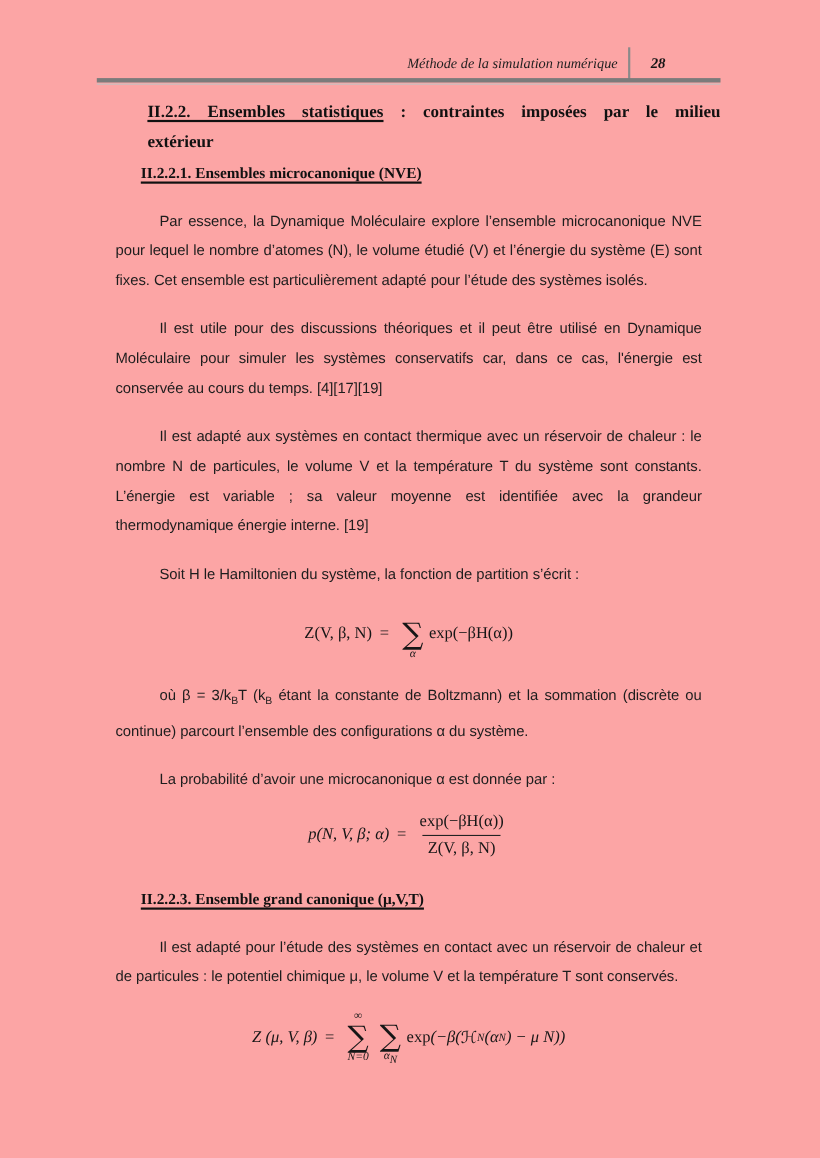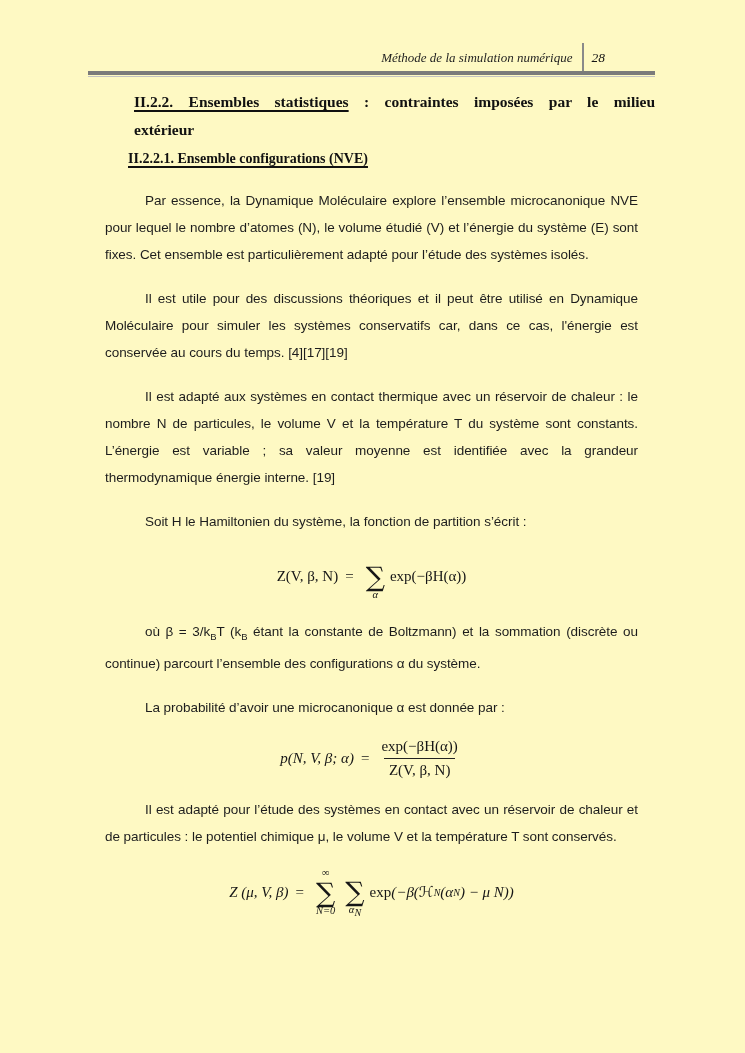--- a/index.html
+++ b/index.html
@@ -1,22 +1,22 @@
 <!DOCTYPE html>
 <html lang="fr"><head>
 <meta charset="utf-8">
 <style>
   html,body { margin:0; padding:0; background:#ffffff; }
-  .page { position:relative; width:745px; height:1053px; background:#fef9c3; overflow:hidden; color:#1d1d1d; }
+  .page { position:relative; width:745px; height:1053px; background:#fca5a5; overflow:hidden; color:#1d1d1d; }
 
   
   .header { position:absolute; top:43px; right:140px; height:29px; display:flex; align-items:stretch; }
   .running-title { align-self:center; font-family:"Liberation Serif",serif; font-style:italic; font-size:13px; color:#1f1f1f; padding-right:9px; white-space:nowrap; }
   .header-divider { width:2px; background:#8a8a8a; }
-  .page-number { align-self:center; font-family:"Liberation Serif",serif; font-style:italic; font-weight:normal; font-size:13.5px; padding-left:8px; color:#141414; }
+  .page-number { align-self:center; font-family:"Liberation Serif",serif; font-style:italic; font-weight:bold; font-size:13.5px; padding-left:19px; color:#141414; }
 
   .header-rule { position:absolute; left:88px; right:90px; top:71px; }
   .rule-thick { height:4px; background:#7b7b7b; }
   .rule-thin  { height:1px; background:#c2c2c2; margin-top:1px; }
 
   .content { position:absolute; left:88px; top:76px; width:567px; }
 
   .doc-title { margin:12px 0 2px 46px; font-family:"Liberation Serif",serif; font-weight:bold; font-size:15.5px; line-height:28px; color:#111; }
   .title-line1 { text-align:justify; text-align-last:justify; }
   .u { text-decoration:underline; text-decoration-thickness:1.5px; text-underline-offset:3px; }
@@ -60,21 +60,21 @@
     <div class="rule-thin"></div>
   </div>
 
   <div class="content">
 
     <div class="doc-title">
       <div class="title-line1"><span class="u">II.2.2. Ensembles statistiques</span><span> : contraintes imposées par le milieu</span></div>
       <div class="title-line2">extérieur</div>
     </div>
 
-    <h3 class="subheading">II.2.2.1. Ensemble configurations (NVE)</h3>
+    <h3 class="subheading">II.2.2.1. Ensembles microcanonique (NVE)</h3>
     <p class="body">Par essence, la Dynamique Moléculaire explore l’ensemble microcanonique NVE pour lequel le nombre d’atomes (N), le volume étudié (V) et l’énergie du système (E) sont fixes. Cet ensemble est particulièrement adapté pour l’étude des systèmes isolés.</p>
     <p class="body">Il est utile pour des discussions théoriques et il peut être utilisé en Dynamique Moléculaire pour simuler les systèmes conservatifs car, dans ce cas, l'énergie est conservée au cours du temps. [4][17][19]</p>
 
     <p class="body">Il est adapté aux systèmes en contact thermique avec un réservoir de chaleur : le nombre N de particules, le volume V et la température T du système sont constants. L’énergie est variable ; sa valeur moyenne est identifiée avec la grandeur thermodynamique énergie interne. [19]</p>
     <p class="body">Soit H le Hamiltonien du système, la fonction de partition s’écrit :</p>
 
     <div class="formula">
       <span class="f-rm">Z(V, β, N)</span>
       <span class="f-eq">=</span>
       <span class="sum">
@@ -92,20 +92,21 @@
     <div class="formula">
       <span class="f-it">p(N, V, β; α)</span>
       <span class="f-eq">=</span>
       <span class="frac">
         <span class="frac-num f-rm">exp(−βH(α))</span>
         <span class="frac-den f-rm">Z(V, β, N)</span>
       </span>
     </div>
 
 
+    <h3 class="subheading gap-before">II.2.2.3. Ensemble grand canonique (μ,V,T)</h3>
     <p class="body">Il est adapté pour l’étude des systèmes en contact avec un réservoir de chaleur et de particules : le potentiel chimique μ, le volume V et la température T sont conservés.</p>
 
     <div class="formula">
       <span class="f-it">Z (μ, V, β)</span>
       <span class="f-eq">=</span>
       <span class="sum">
         <span class="sum-upper">∞</span>
         <span class="sum-sigma">∑</span>
         <span class="sum-lower">N=0</span>
       </span>

